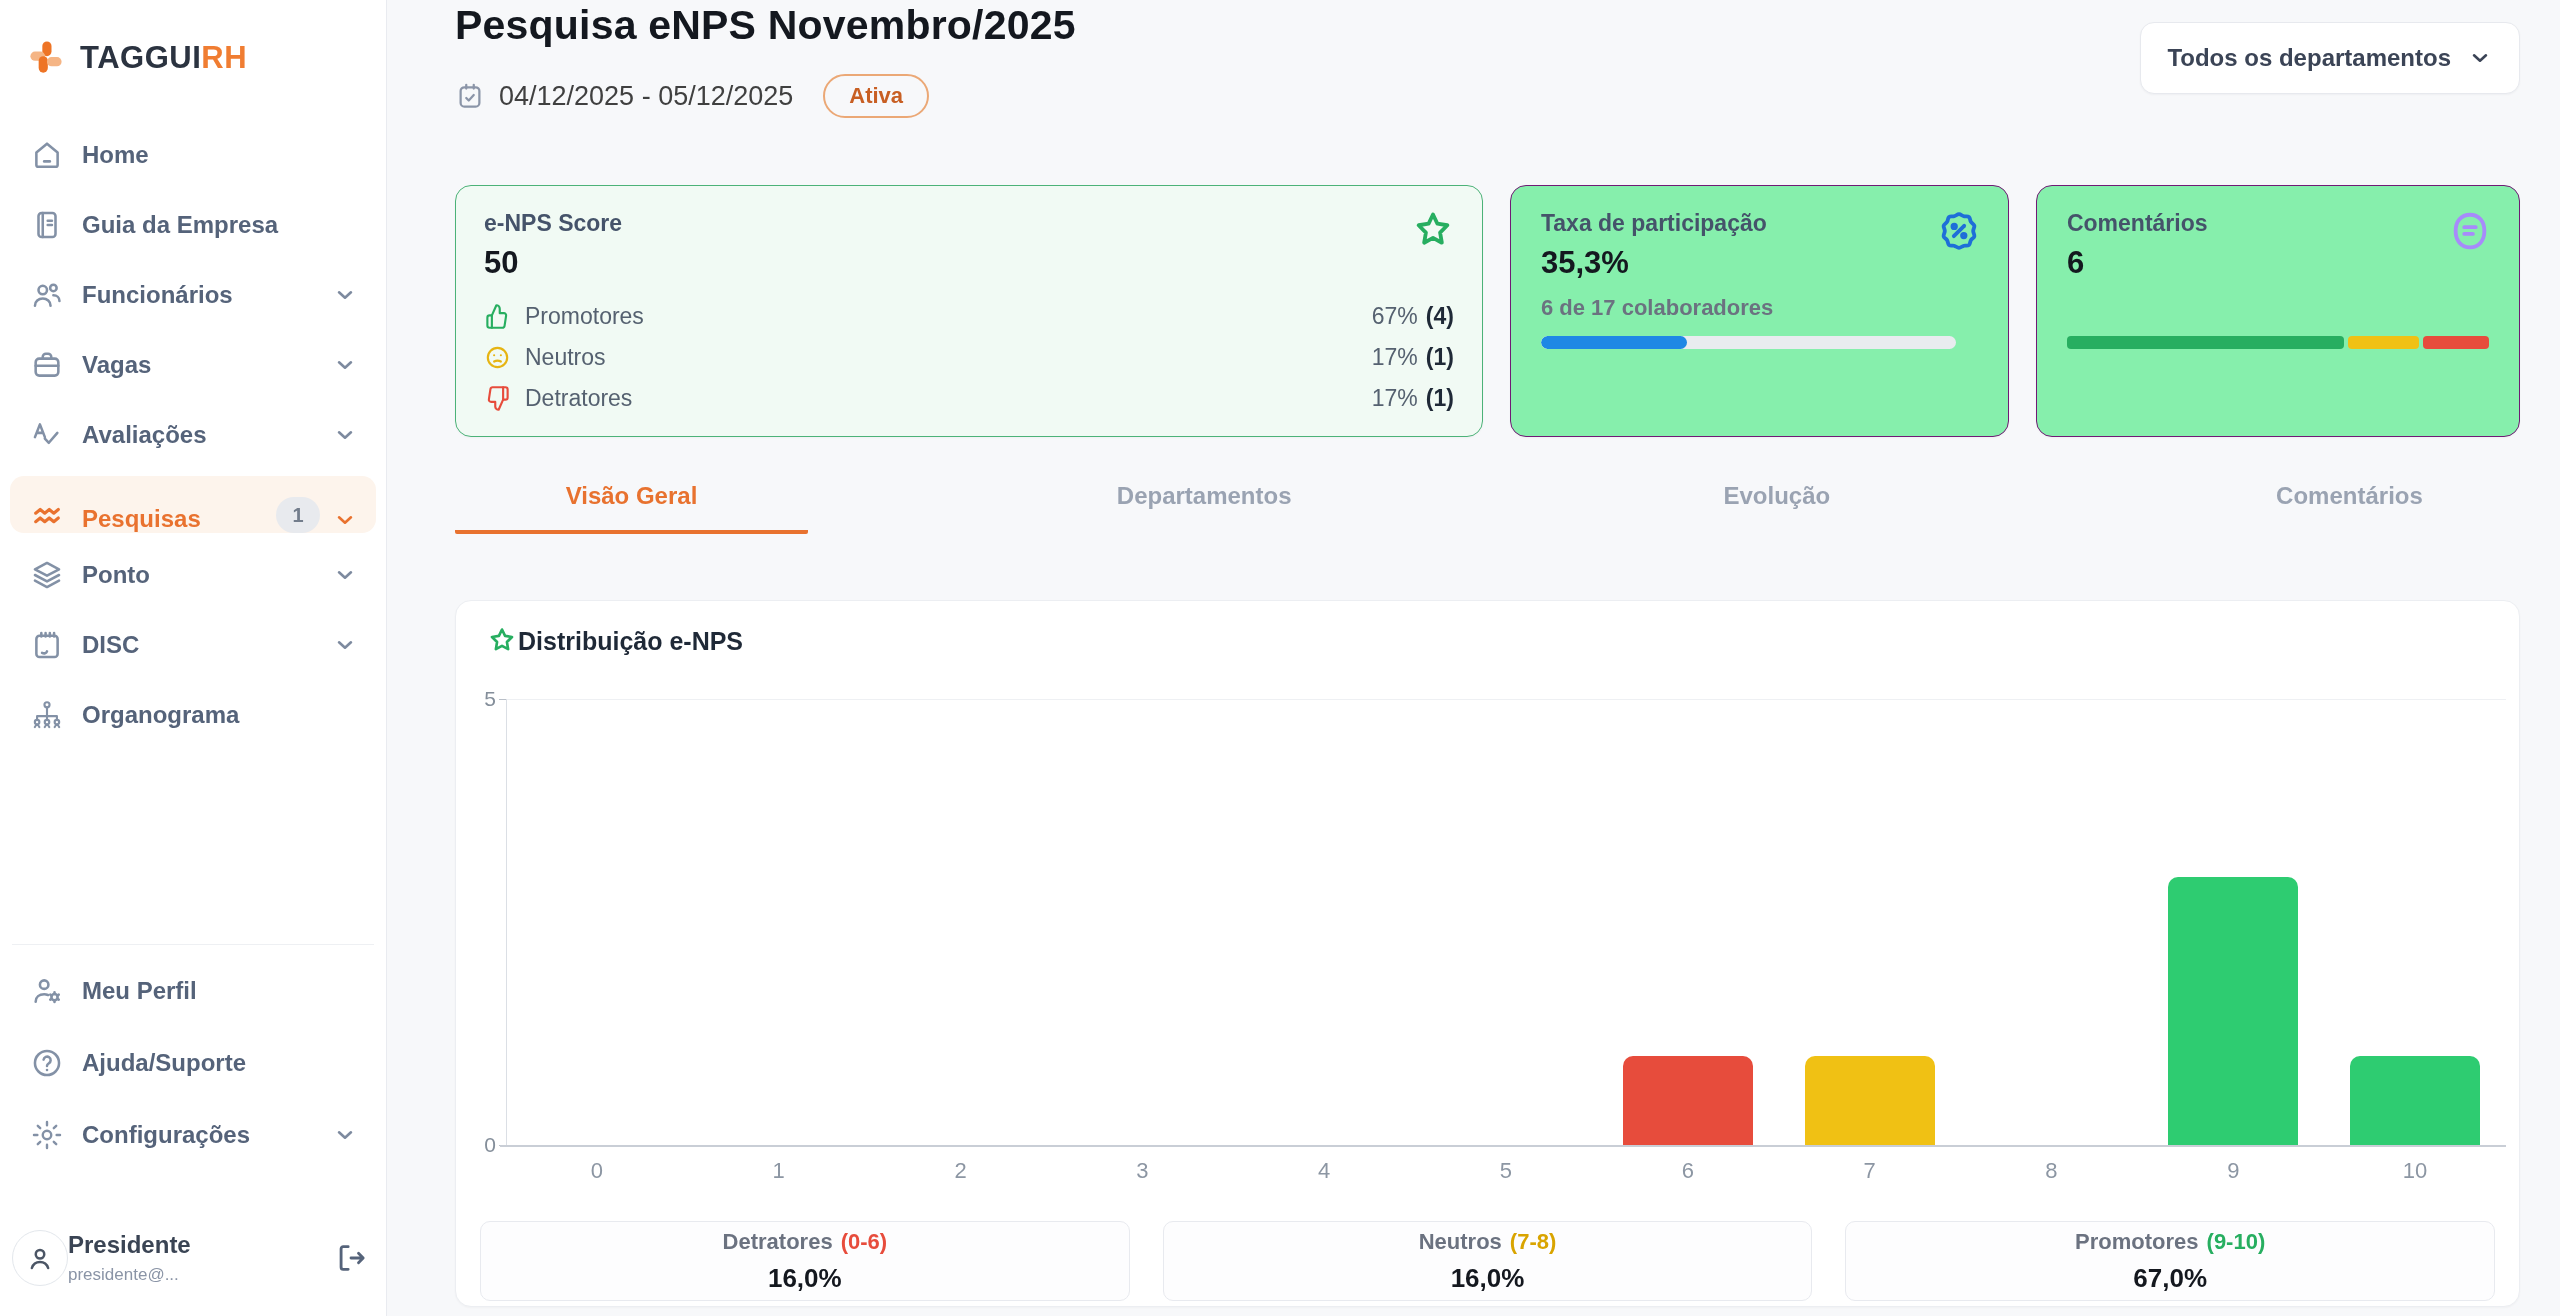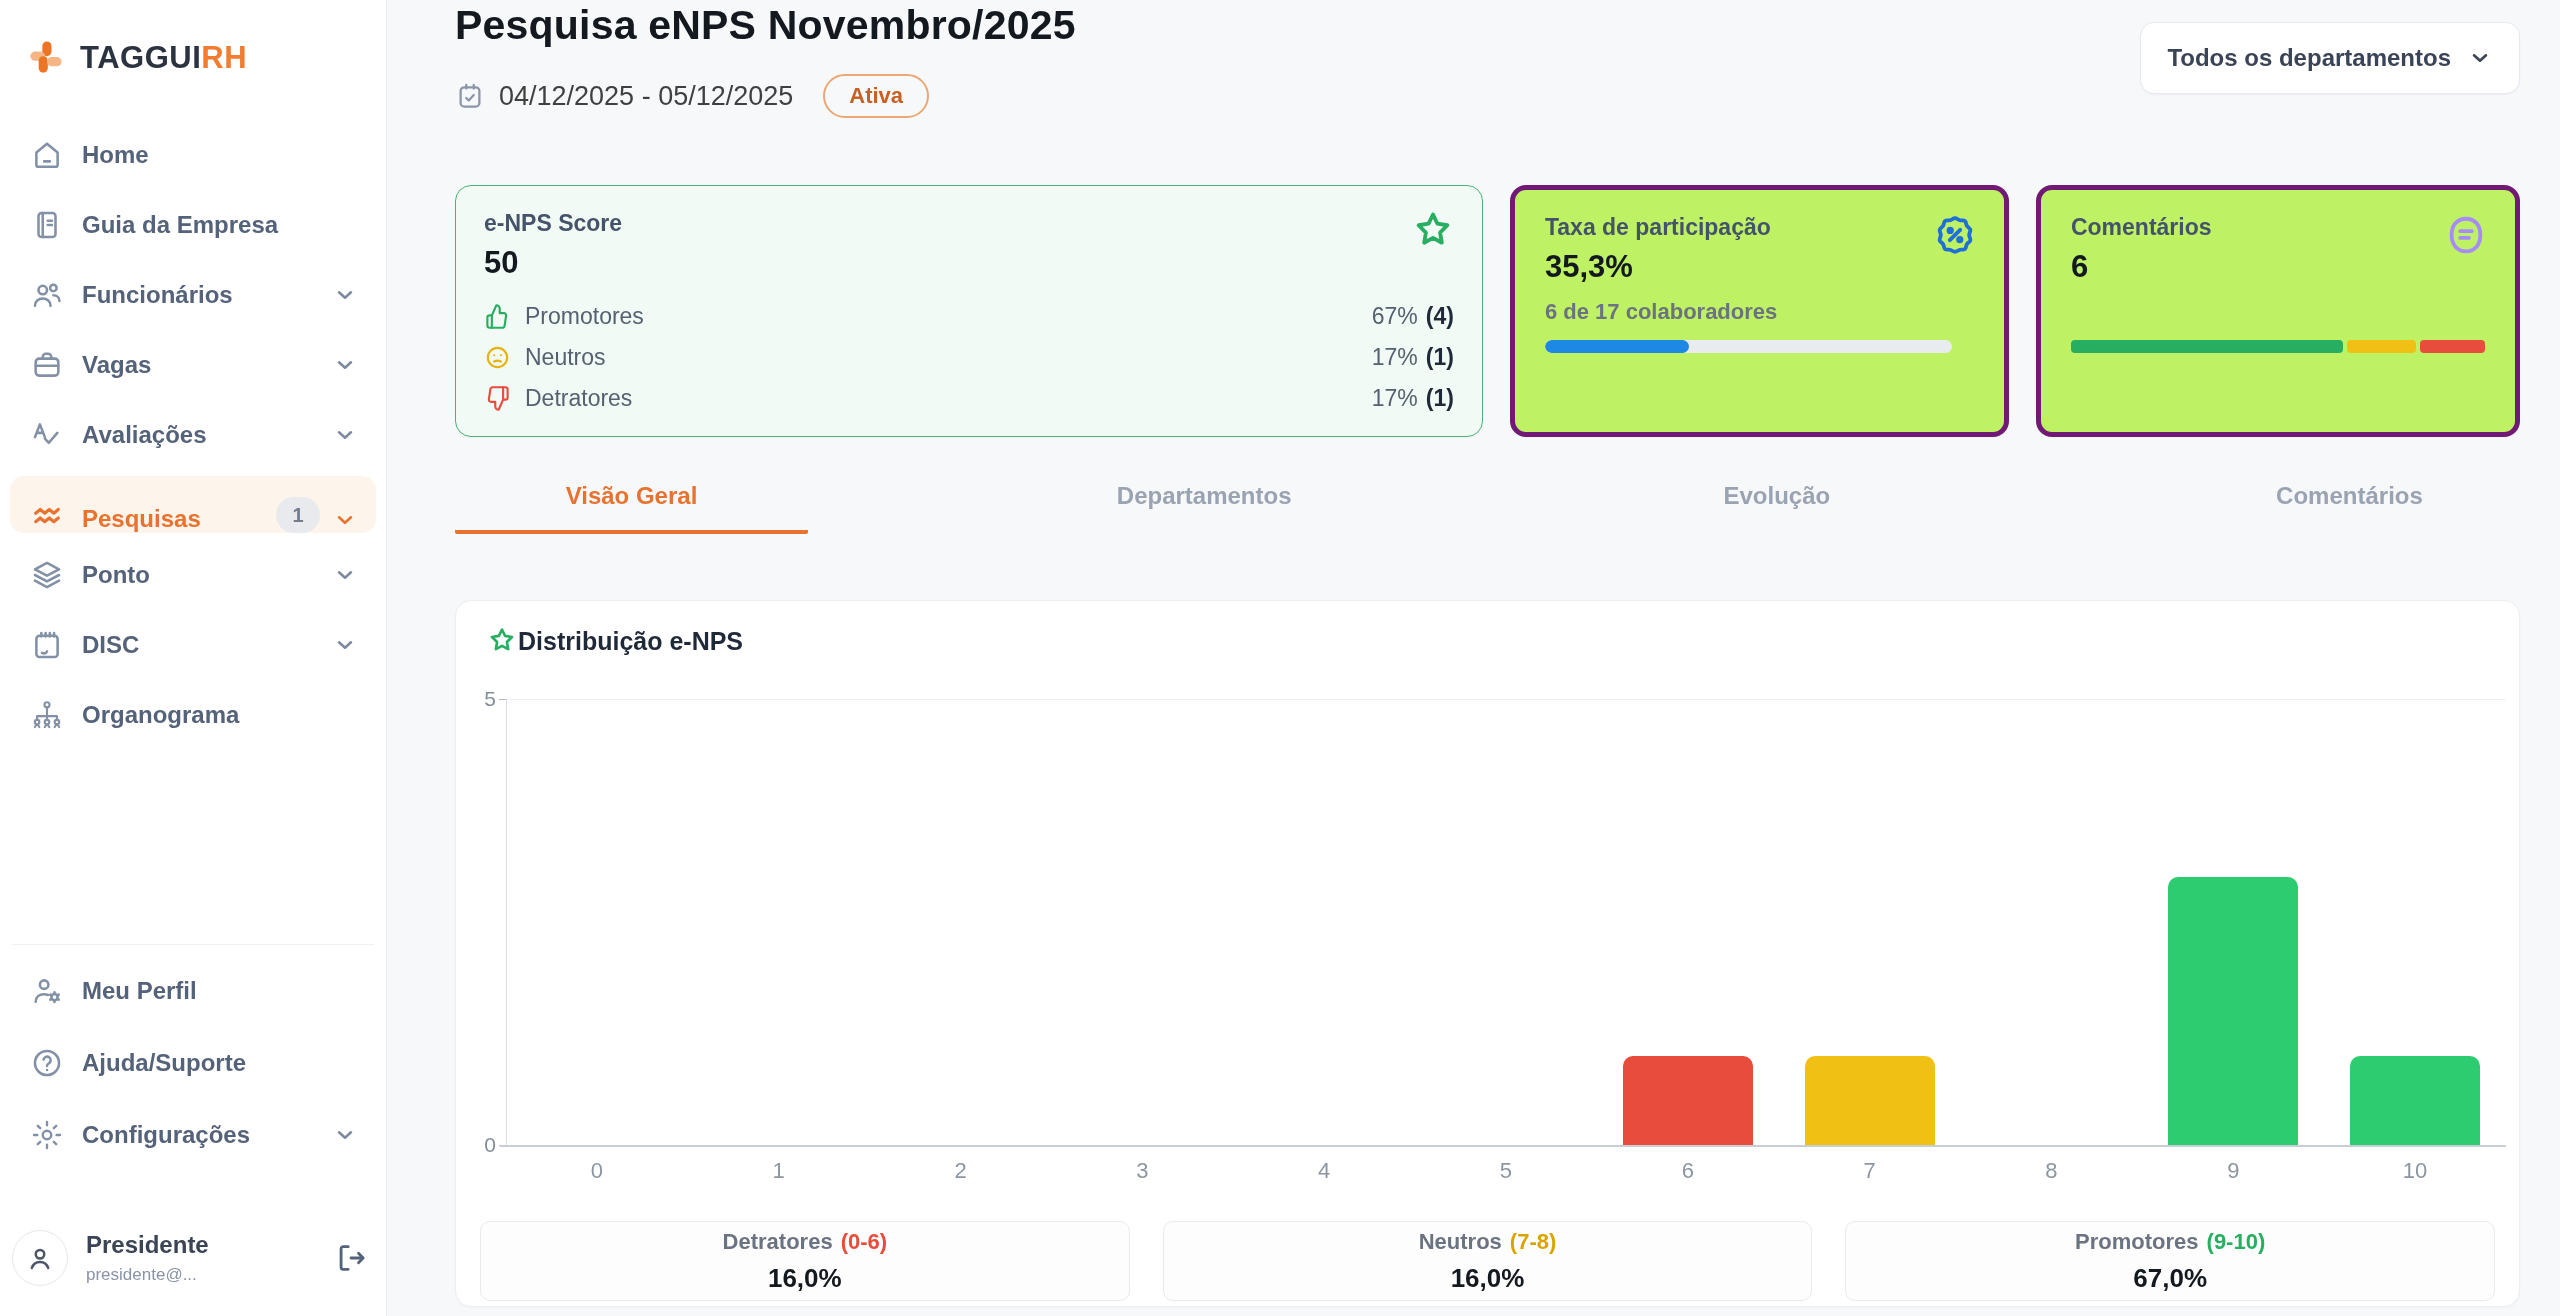--- a/index.html
+++ b/index.html
@@ -38,21 +38,21 @@
   .footer-nav { position:absolute; top:962px; left:10px; right:10px; }
   .footer-nav .nav-item { margin-bottom:15px; }
   .profile {
     position:absolute; bottom:14px; left:12px; right:12px; height:88px;
     display:flex; align-items:center; cursor:pointer;
   }
   .avatar {
     width:56px; height:56px; border-radius:50%; border:1.5px solid #e3e7ec;
     display:flex; align-items:center; justify-content:center; color:#4b5565; background:#fff; flex:none;
   }
-  .profile-texts { margin-left:18px; flex:1; min-width:0; }
+  .profile-texts { flex:1; min-width:0; }
   .profile-name { font-size:24px; font-weight:700; color:#3a4454; }
   .profile-email { font-size:17px; color:#8a94a6; margin-top:6px; white-space:nowrap; overflow:hidden; text-overflow:ellipsis; }
   .logout-btn { width:34px; height:34px; color:#55637a; cursor:pointer; flex:none; margin-right:6px; }
 
   
   .main { position:absolute; left:388px; top:0; right:0; height:1316px; }
 
   .page-title { position:absolute; top:2px; left:67px; font-size:41px; font-weight:700; color:#14181f; letter-spacing:.2px; }
   .meta-row { position:absolute; top:74px; left:67px; display:flex; align-items:center; gap:14px; }
   .cal-icon { width:30px; height:30px; color:#8b95a8; }
@@ -66,21 +66,21 @@
     border:1px solid #e7e9ee; border-radius:14px; display:flex; align-items:center;
     gap:16px; padding:0 26px; cursor:pointer; box-shadow:0 1px 2px rgba(16,24,40,.04);
   }
   .dept-dropdown .dd-label { font-size:24px; font-weight:700; color:#3b4456; }
   .dept-dropdown .chev { width:26px; height:26px; color:#3b4456; }
 
   
   .stats { position:absolute; top:185px; left:67px; right:40px; height:212px;
     display:grid; grid-template-columns:2.06fr 1fr .97fr; gap:27px; }
   .card {
-    background:#bef264; border:5px solid #701a75; border-radius:16px; position:relative;
+    background:#86efac; border:1px solid #701a75; border-radius:16px; position:relative;
     box-shadow:0 1px 2px rgba(16,24,40,.03);
   }
   .card.enps { background:#f1faf4; border:1.5px solid #4cb278; padding:24px 28px; }
   .card-label { font-size:23px; font-weight:700; color:#45536a; }
   .card-value { font-size:31px; font-weight:700; color:#14181f; margin-top:8px; }
   .corner-icon { position:absolute; top:22px; right:26px; }
   .enps-rows { margin-top:22px; display:flex; flex-direction:column; gap:14px; }
   .enps-row { display:flex; align-items:center; font-size:23px; color:#556170; }
   .enps-row .ricon { width:27px; height:27px; margin-right:14px; flex:none; }
   .enps-row .rlabel { flex:1; }

